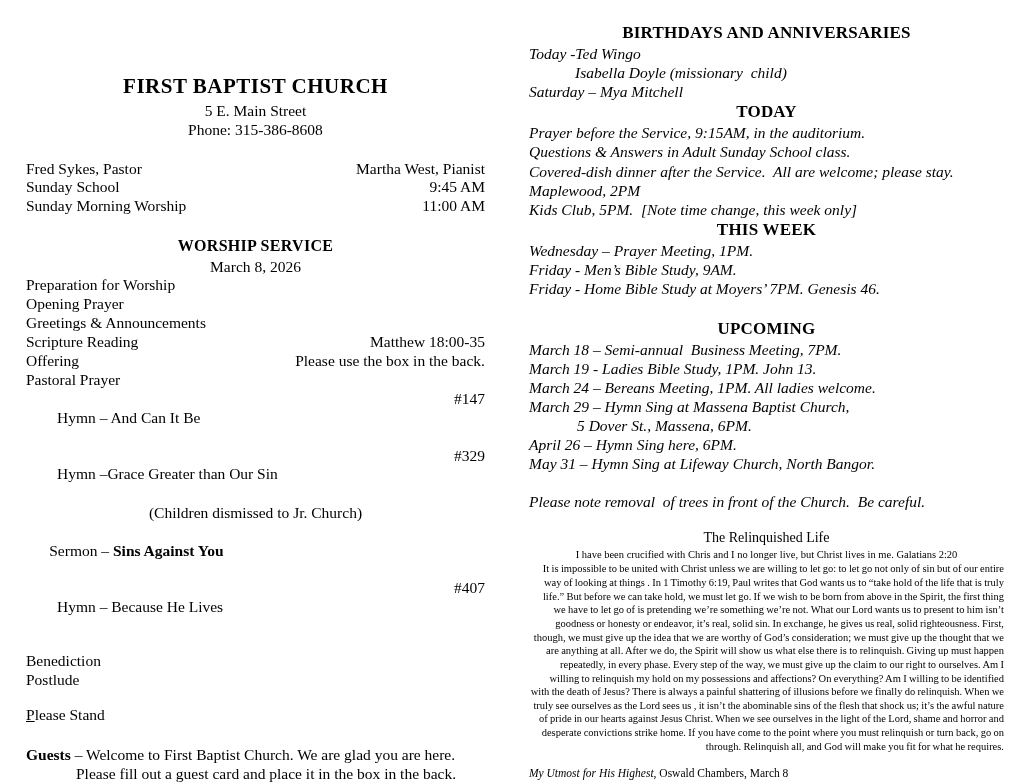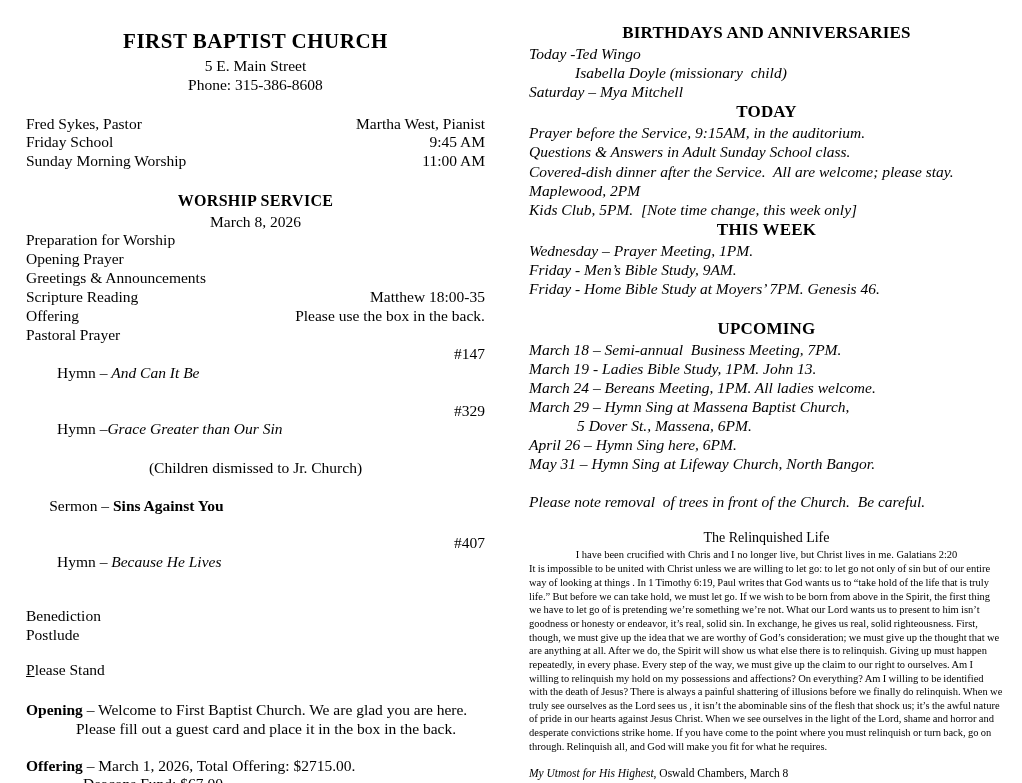--- a/index.html
+++ b/index.html
@@ -21,21 +21,22 @@
     height: 783px;
     position: relative;
     display: flex;
   }
   .col {
     position: relative;
     box-sizing: border-box;
   }
   .col-left {
     width: 511px;
-    padding: 29px 26px 0 26px;
+    padding: 40px 26px 0 26px;
+    margin-top: 34px;
   }
   .col-right {
     width: 511px;
     padding: 22px 18px 0 18px;
   }
 
   
   .church-name {
     font-size: 21px;
     font-weight: bold;
@@ -74,21 +75,21 @@
     font-size: 15.5px;
     text-align: center;
     line-height: 1.25;
   }
   .plain-line {
     font-size: 15.5px;
     line-height: 1.22;
     white-space: pre-wrap;
   }
   .ul-first::first-letter { text-decoration: underline; }
-  .ital { font-style: italic; }
+  .ital { }
   .bold { font-weight: bold; }
   .indent-2 { padding-left: 57px; }
 
   .para {
     font-size: 15.5px;
     line-height: 1.24;
   }
   .para .hang {
     display: block;
     padding-left: 50px;
@@ -119,21 +120,21 @@
   }
   .devo-verse {
     font-size: 10.5px;
     text-align: center;
     line-height: 1.3;
     margin-bottom: 1px;
   }
   .devo-body {
     font-size: 10.5px;
     line-height: 1.30;
-    text-align: left;
+    text-align: right;
     font-stretch: condensed;
     word-spacing: -0.3px;
   }
   .devo-src {
     font-size: 11.5px;
     text-align: left;
     margin-top: 14px;
   }
   .devo-src .ital { font-style: italic; }
 </style>
@@ -148,21 +149,21 @@
     <div class="addr-line">5 E. Main Street</div>
     <div class="addr-line">Phone: 315-386-8608</div>
 
     <div class="gap-20"></div>
 
     <div class="row">
       <span class="left-txt">Fred Sykes, Pastor</span>
       <span class="right-txt">Martha West, Pianist</span>
     </div>
     <div class="row">
-      <span class="left-txt">Friday School</span>
+      <span class="left-txt">Sunday School</span>
       <span class="right-txt">9:45 AM</span>
     </div>
     <div class="row">
       <span class="left-txt">Sunday Morning Worship</span>
       <span class="right-txt">11:00 AM</span>
     </div>
 
     <div class="gap-20"></div>
 
     <div class="section-head">WORSHIP SERVICE</div>
@@ -224,21 +225,21 @@
     <div class="plain-line">Benediction</div>
     <div class="plain-line">Postlude</div>
 
     <div class="gap-16"></div>
 
     <div class="plain-line ul-first">Please Stand</div>
 
     <div class="gap-20"></div>
 
     <div class="para">
-      <span class="bold">Opening</span><span> – Welcome to First Baptist Church.  We are glad you are here.</span>
+      <span class="bold">Guests</span><span> – Welcome to First Baptist Church.  We are glad you are here.</span>
       <span class="hang">Please fill out a guest card and place it in the box in the back.</span>
     </div>
 
     <div class="gap-18"></div>
 
     <div class="para">
       <span class="bold">Offering</span><span> – March 1, 2026, Total Offering: $2715.00.</span>
     </div>
     <div class="plain-line indent-2">Deacons Fund: $67.00.</div>
 

